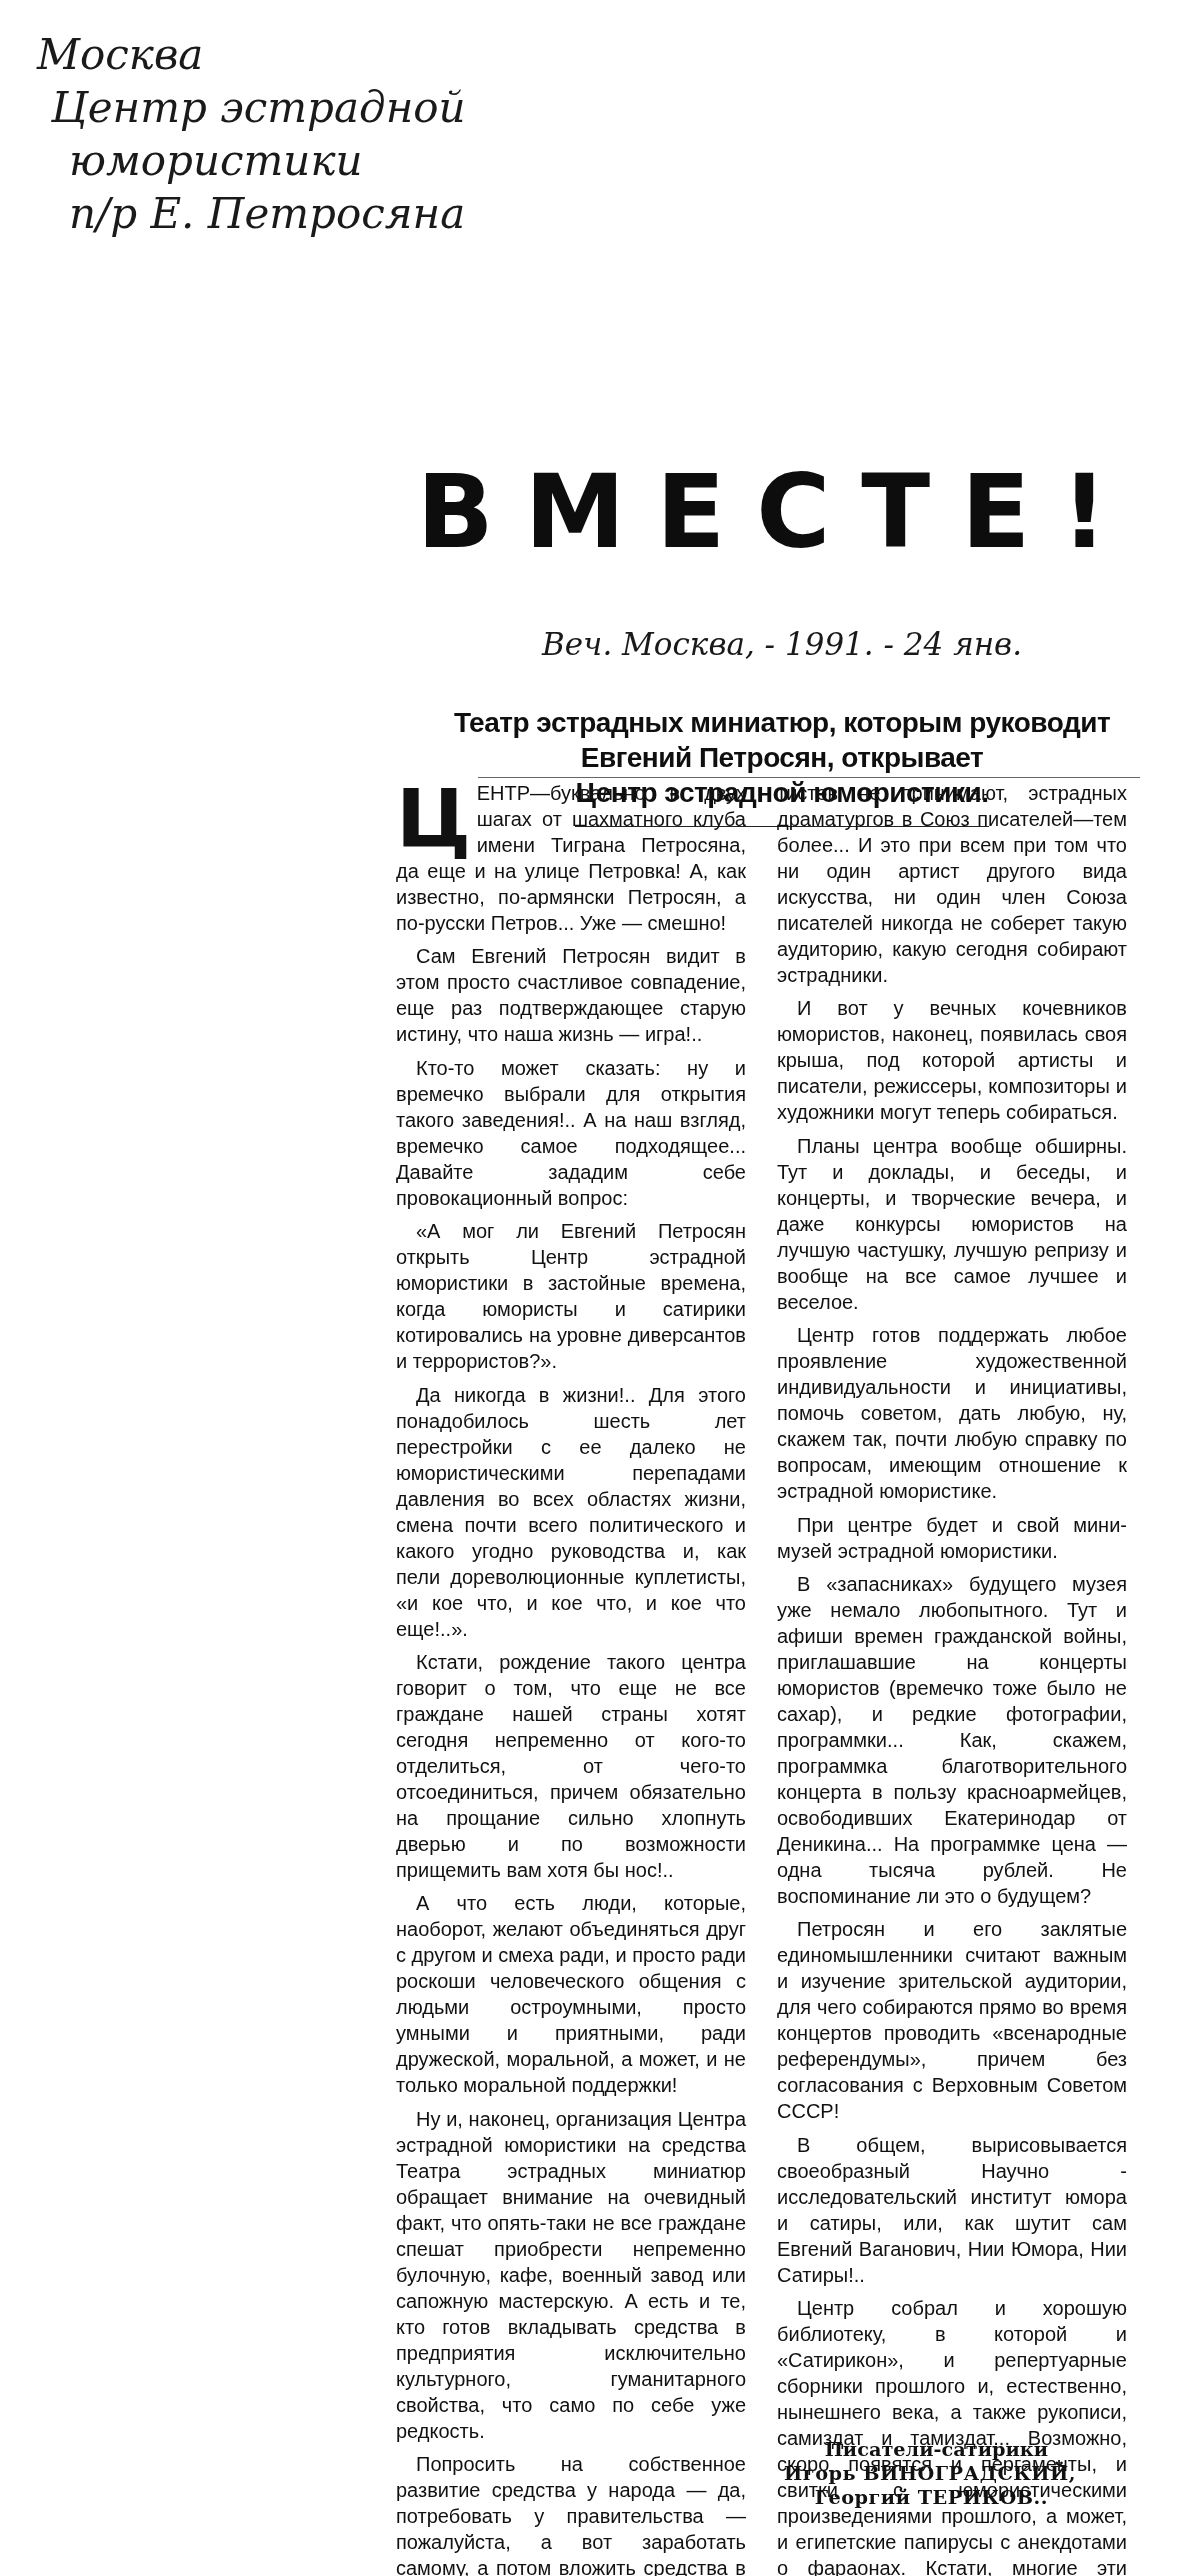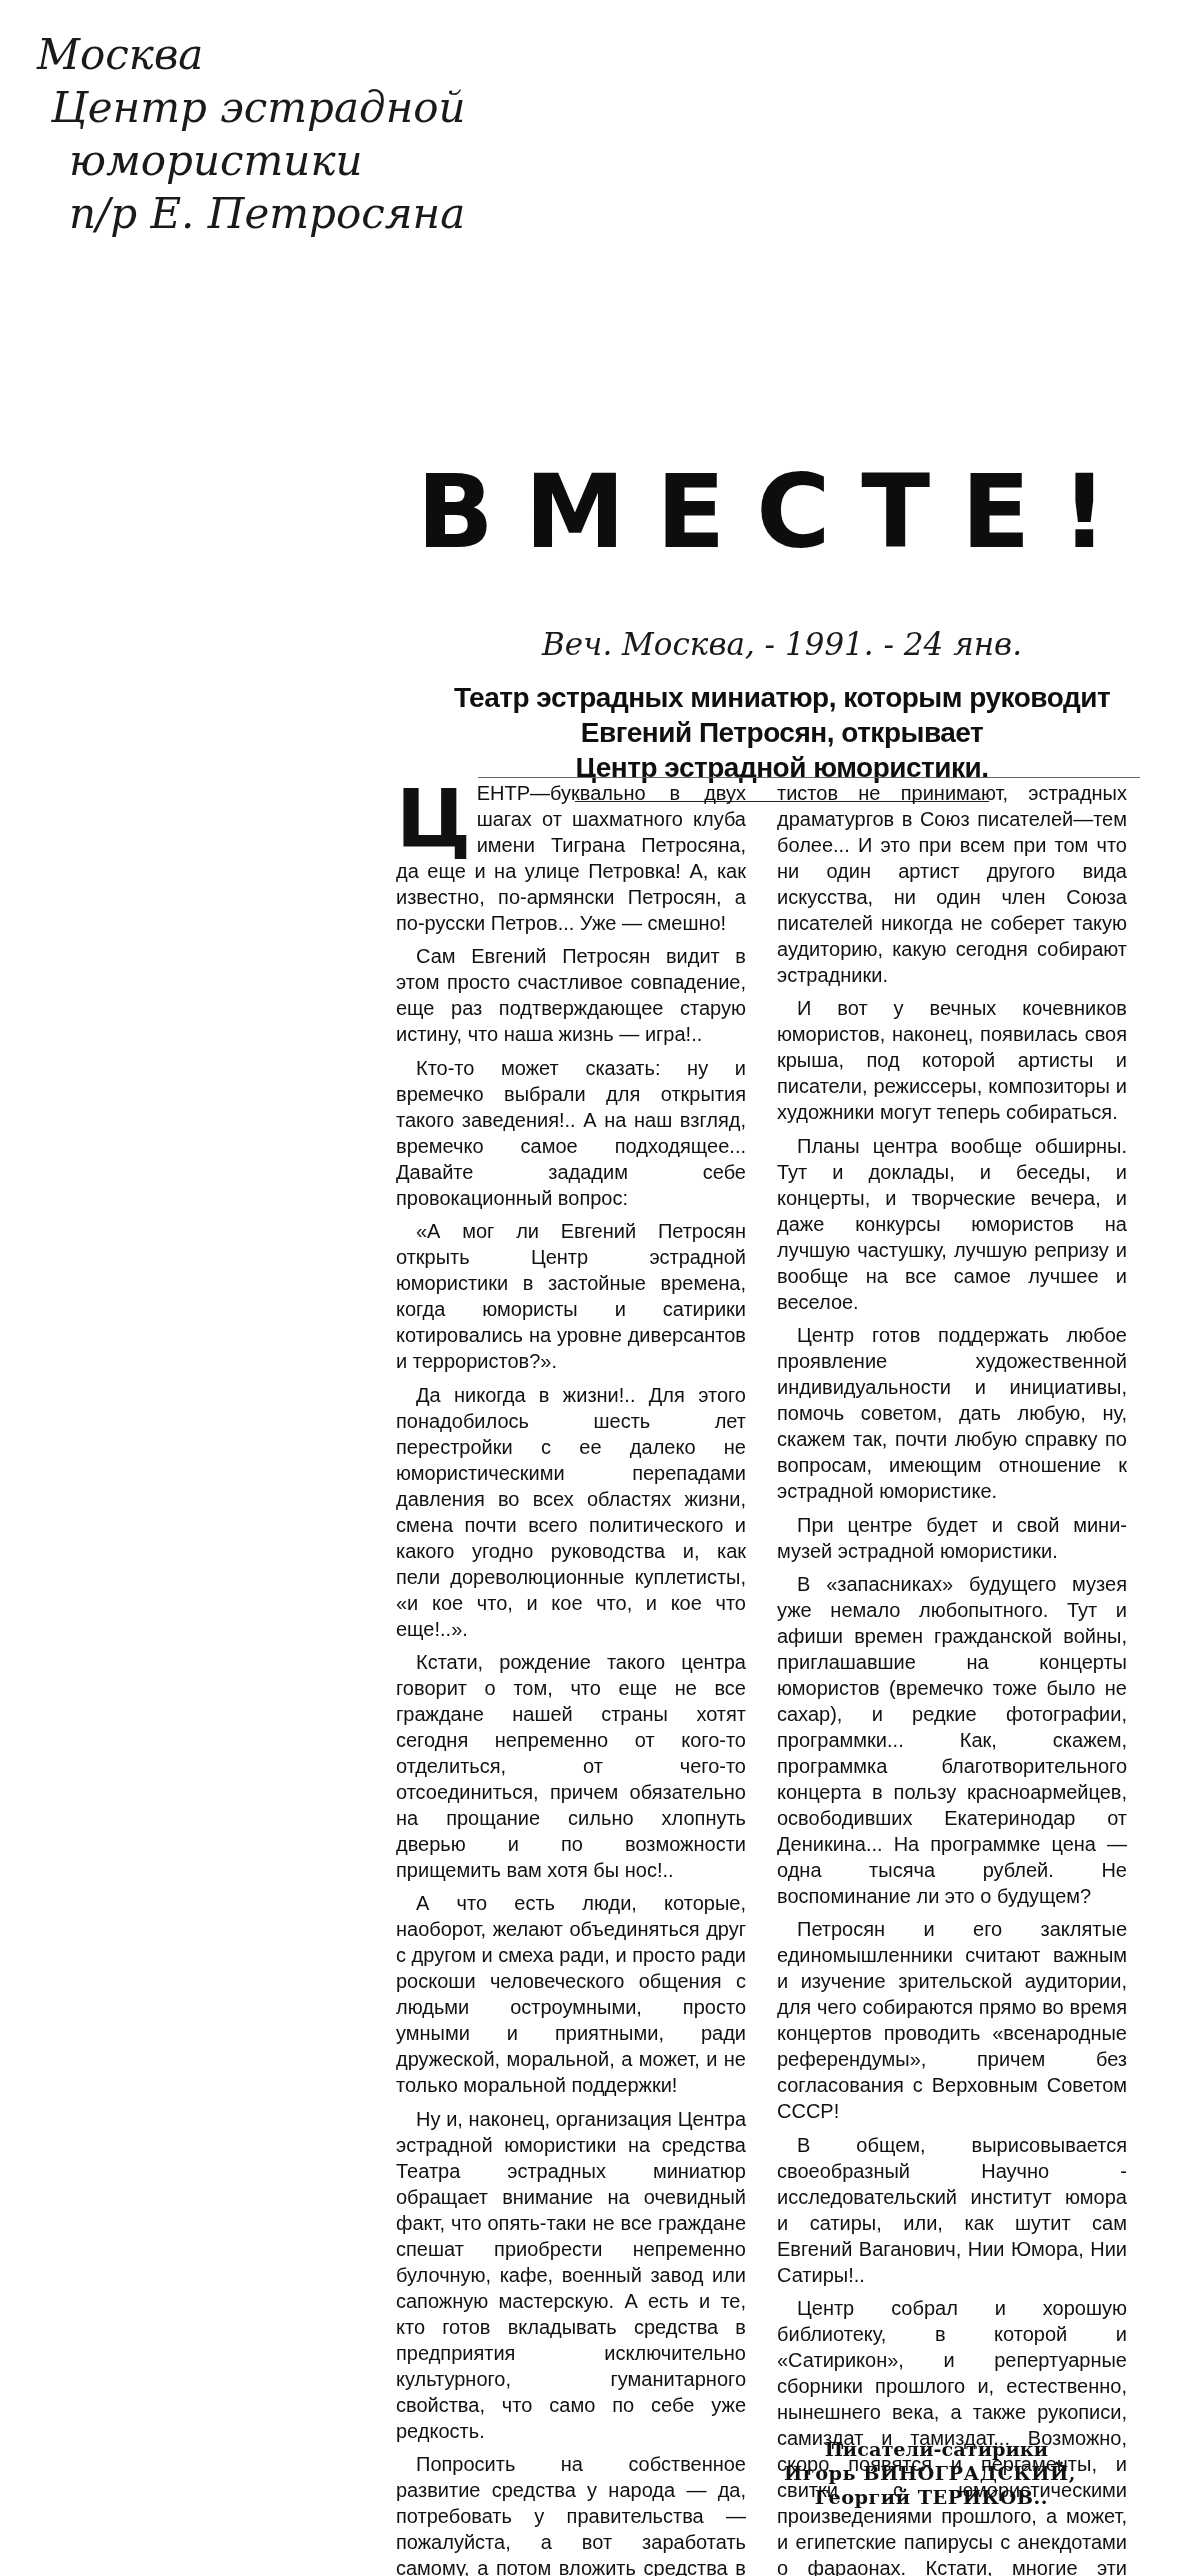--- a/index.html
+++ b/index.html
@@ -23,21 +23,21 @@
   }
   .headline .h1 { font-size: 101px; letter-spacing: 20px; line-height: 110px; }
   .headline .h2 { font-size: 101px; letter-spacing: 31px; line-height: 101px; margin-top: 1.8px; }
 
   .hand-note {
     position: absolute; left: 460px; top: 626px; width: 644px; text-align: center;
     font-family: "DejaVu Serif", serif; font-style: italic; font-size: 31px; color: #1a1a1a;
   }
 
   .subhead {
-    position: absolute; left: 405px; top: 680px; width: 754px; text-align: center;
+    position: absolute; left: 405px; top: 705px; width: 754px; text-align: center;
     font-family: "Liberation Sans", sans-serif; font-weight: bold; font-size: 28px; line-height: 35px;
     letter-spacing: -0.5px; color: #0f0f0f;
   }
   .subhead .underline { display: inline-block; border-bottom: 1.8px solid #222; padding-bottom: 16px; }
 
   .rule { position: absolute; left: 478px; top: 777px; width: 662px; height: 0.9px; background: #666; }
 
   .column {
     position: absolute; top: 780px; width: 350px;
     font-family: "Liberation Sans", sans-serif; font-size: 20px; line-height: 26px; color: #111;

